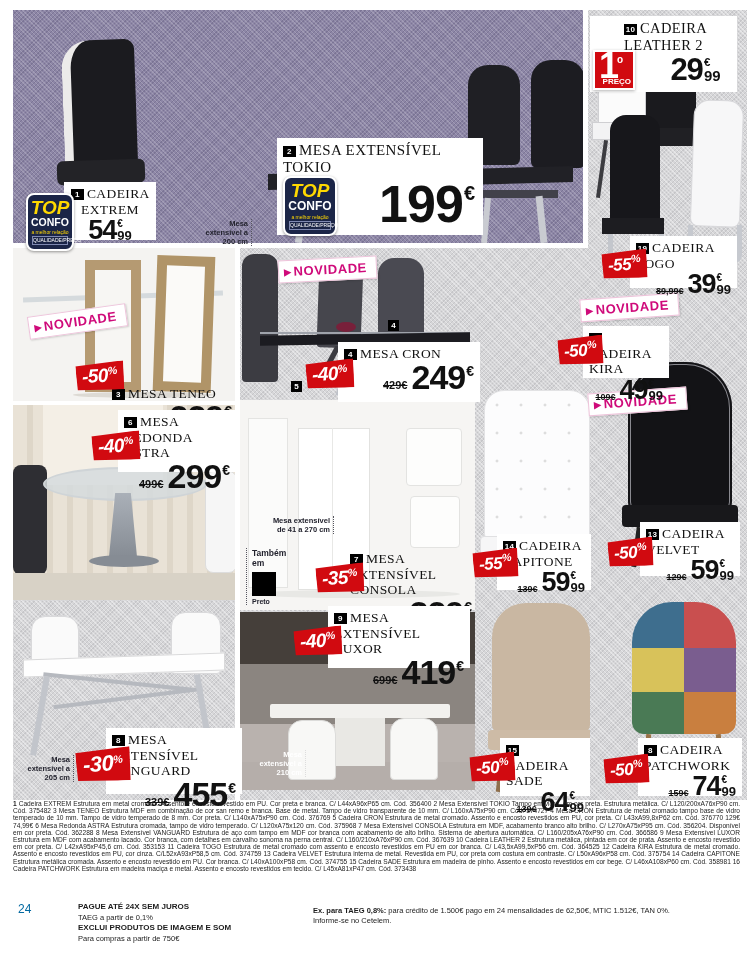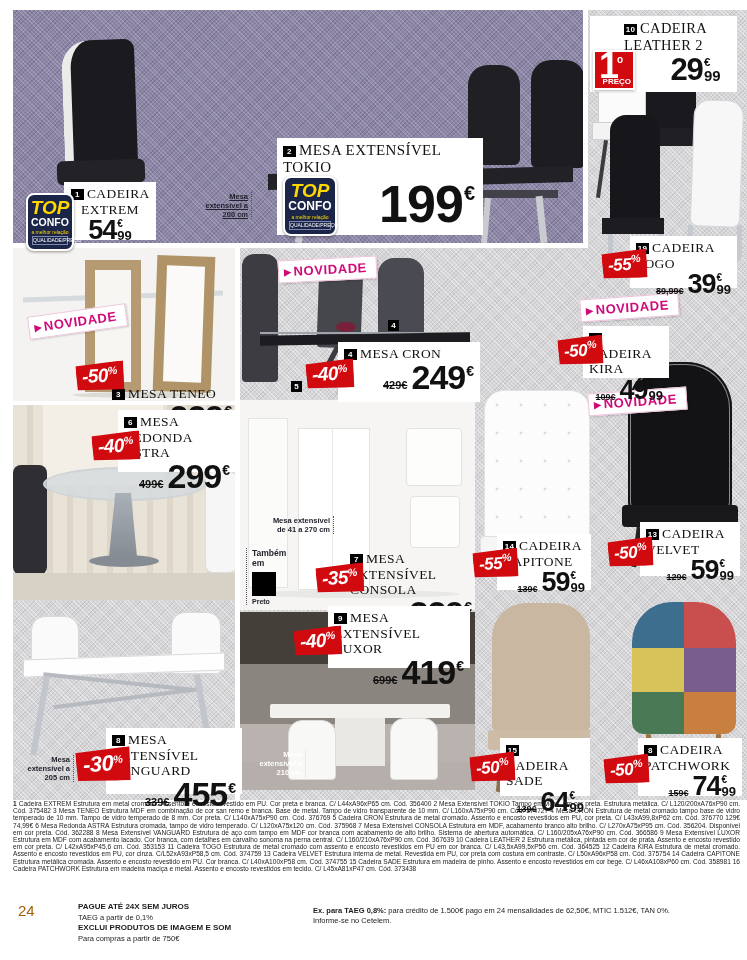--- a/index.html
+++ b/index.html
@@ -62,21 +62,21 @@
   .note{position:absolute;font-weight:700;color:#23232e;font-size:7.5px;line-height:1.2;
         text-align:right;border-right:1px dotted #55555f;padding-right:3px;}
   .note.white{color:#fff;border-right-color:#ddd;}
   
   .mk{position:absolute;width:11px;height:11px;background:#000;color:#fff;font-size:8px;
       font-weight:700;line-height:11px;text-align:center;}
   
   .fine{position:absolute;left:13px;top:800px;width:727px;font-size:6.6px;line-height:7.2px;
         color:#1c1c1c;text-align:justify;}
   .fine::first-letter{font-weight:bold;}
-  .pgnum{position:absolute;left:18px;top:902px;font-size:15px;color:#a16207;}
+  .pgnum{position:absolute;left:18px;top:902px;font-size:12px;color:#0369a1;}
   .foot{position:absolute;font-size:7.5px;color:#1c1c1c;line-height:1.35;}
   .foot .b{font-weight:700;font-size:8px;}
   .sh{position:absolute;}  
 </style>
 </head>
 <body>
 
 <div class="page">
 
   <div class="abs photo purple" style="left:13px;top:10px;width:570px;height:233px;">
@@ -225,21 +225,21 @@
           </span>
         </span>
       </div>
   </div>
   <div class="topconfo" style="left:283px;top:176px;">
     <div class="tc-top">TOP</div>
     <div class="tc-confo">CONFO</div>
     <div class="tc-t1">a melhor relação</div>
     <div class="tc-t2">QUALIDADE/PREÇO</div>
   </div>
-  <div class="note" style="left:196px;top:192px;width:52px;text-decoration:underline;">Mesa extensível a 200 cm</div>
+  <div class="note" style="left:196px;top:219px;width:52px;">Mesa extensível a 200 cm</div>
 
   <div class="abs" style="left:112px;top:349px;width:120px;margin-top:37px;">
     <div class="pn"><span class="nb">3</span><span>MESA</span> <b>TENEO</b></div>
     <div class="prow">
         <span class="old">459€</span>
         <span class="price sz-l">
           <span class="i">229</span>
           <span class="col">
             <span class="e">€</span>
           </span>

